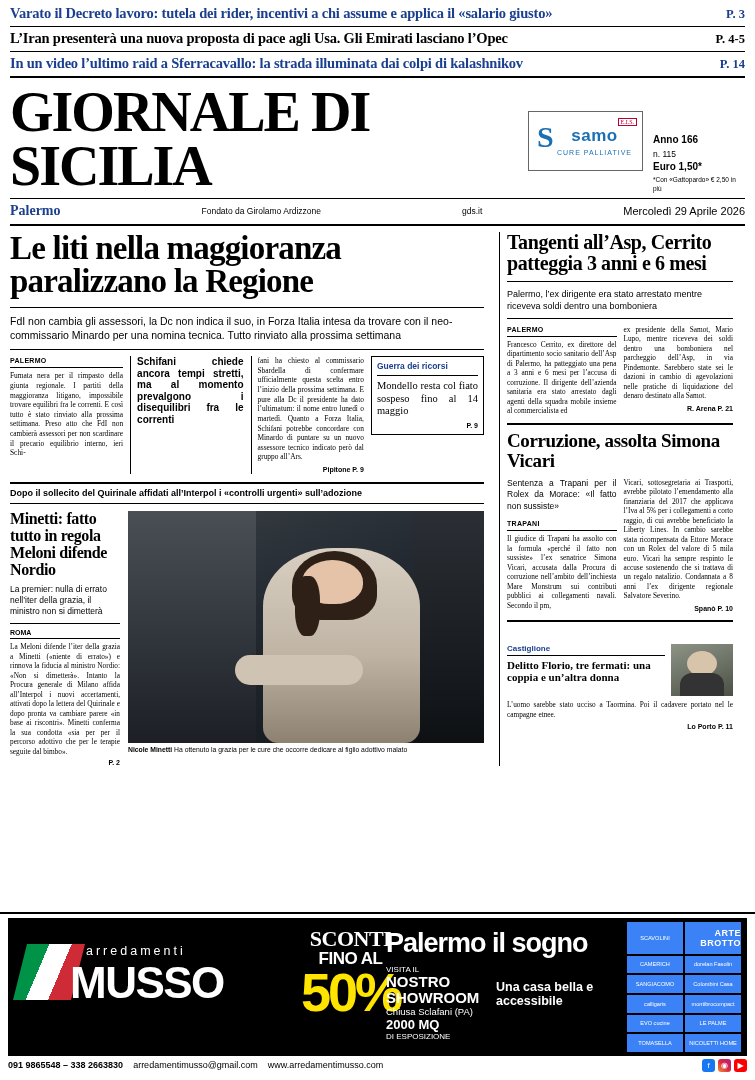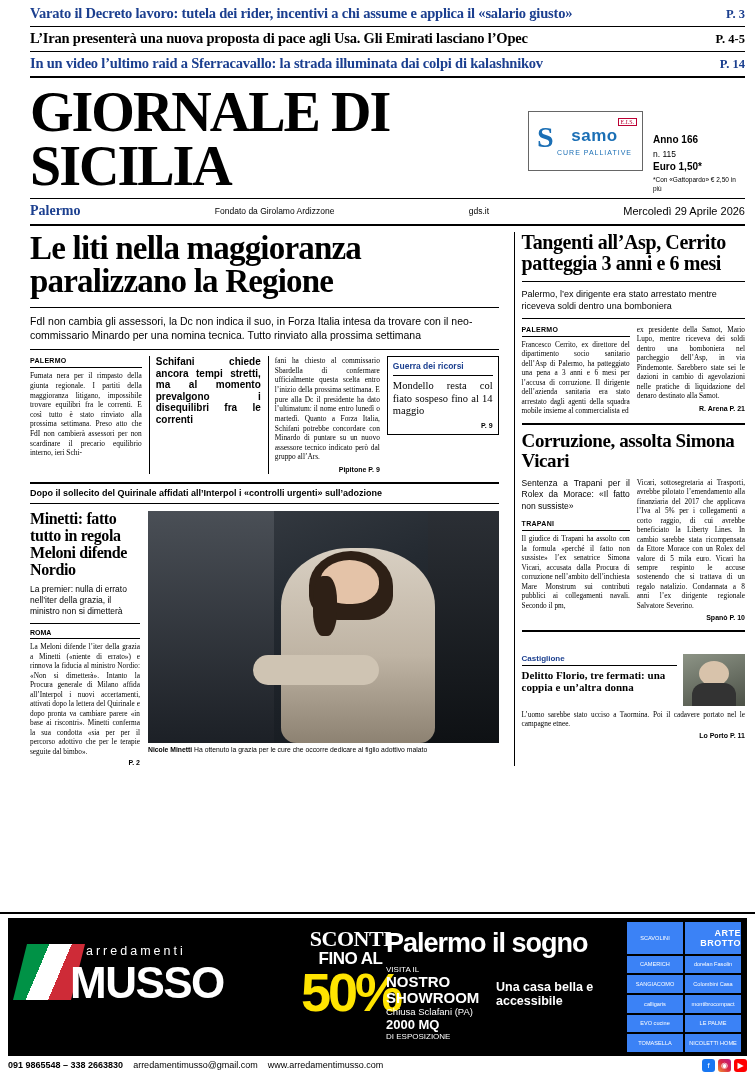--- a/index.html
+++ b/index.html
@@ -4,21 +4,21 @@
 <style>
   * { box-sizing: border-box; }
   html, body { margin:0; padding:0; }
   body {
     width:755px; height:1080px;
     background:#ffffff;
     font-family:"Liberation Serif", serif;
     color:#000;
     overflow:hidden;
   }
-  .page { width:755px; height:1080px; position:relative;padding-left:20px; }
+  .page { width:755px; height:1080px; position:relative; }
 
   
   .strap { padding:0 10px; }
   .strap-row {
     display:flex; align-items:baseline; justify-content:space-between;
     border-bottom:1px solid #000;
     padding:3px 0 4px 0;
   }
   .strap-row.first { padding-top:5px; }
   .strap-text { font-weight:bold; font-size:14.5px; letter-spacing:-0.2px; }

